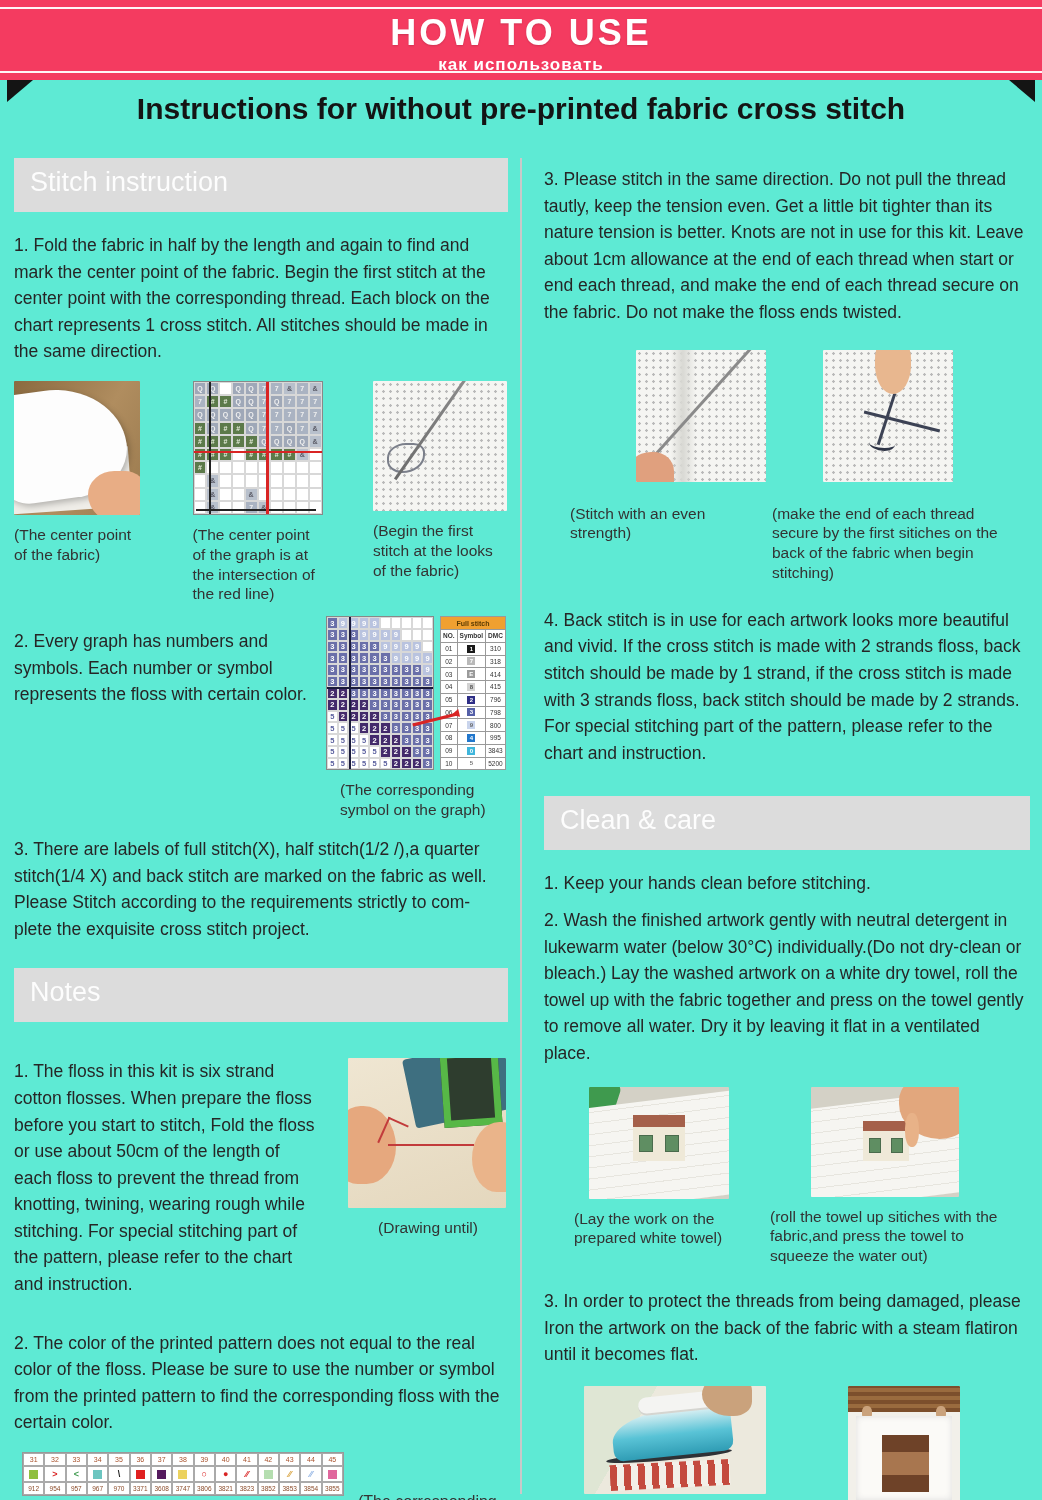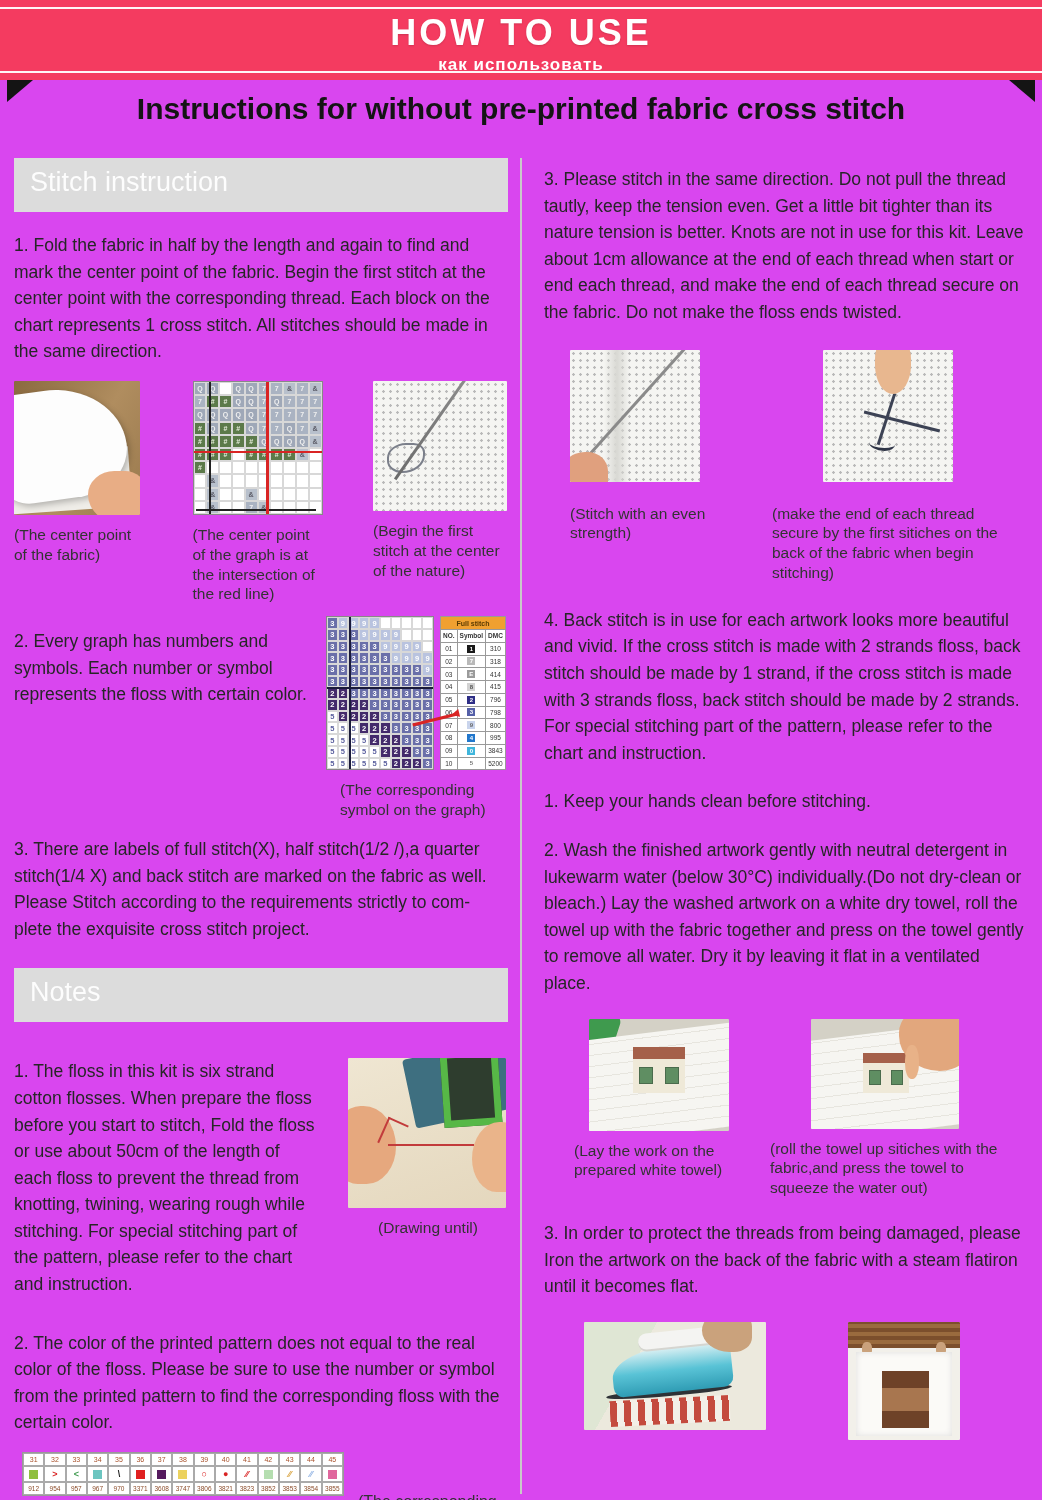--- a/index.html
+++ b/index.html
@@ -1,17 +1,17 @@
 <!DOCTYPE html>
 <html><head>
 <meta charset="utf-8">
 <style>
   html,body{margin:0;padding:0;background:#fff;}
   body{font-family:"Liberation Sans",sans-serif;color:#2a2a2a;}
-  .page{position:relative;width:1042px;height:1500px;overflow:hidden;background:#d946ef;}
+  .page{position:relative;width:1042px;height:1500px;overflow:hidden;background:#5eead4;}
 
   
   .banner{position:absolute;left:0;top:0;right:0;height:80px;background:#f43b60;text-align:center;}
   .banner .line{position:absolute;left:0;right:0;height:2px;background:#fff;opacity:.95;}
   .banner .line.top{top:7px;}
   .banner .line.bottom{bottom:7px;}
   .banner h1{margin:0;padding-top:12px;font-size:36px;letter-spacing:3px;color:#fff;font-weight:bold;text-shadow:0 1px 2px rgba(0,0,0,.15);}
   .banner .sub{margin-top:1px;font-size:17px;font-weight:bold;color:#fff;letter-spacing:1px;}
   .fold{position:absolute;width:0;height:0;border-top:22px solid #141414;}
   .fold.l{left:7px;top:80px;border-right:26px solid transparent;}
@@ -109,21 +109,21 @@
   .flosscol{width:322px;}
   #floss-table{display:grid;grid-template-columns:repeat(15,1fr);border:1px solid #999;background:#fff;}
   #floss-table .fc{border:.5px solid #aaa;text-align:center;box-sizing:border-box;display:flex;align-items:center;justify-content:center;}
   #floss-table .num{height:13px;font-size:7px;color:#a8502a;}
   #floss-table .sym{height:16px;}
   #floss-table .dmc{height:13px;font-size:6.5px;color:#8a4a28;}
   #floss-table .sq{width:9px;height:9px;display:inline-block;}
   #floss-table .gl{font-size:9px;font-weight:bold;line-height:1;}
 
   
-  .col-r .step{margin:22px 0;}
+  .col-r .step{margin:10px 0;}
 </style>
 </head>
 <body>
 
 <div class="page">
 
   <header class="banner">
     <div class="line top"></div>
     <h1>HOW TO USE</h1>
     <div class="sub">как использовать</div>
@@ -258,21 +258,21 @@
               <div class="gc" style="background: rgb(255, 255, 255); color: transparent;"></div>
               <div class="gc" style="background: rgb(255, 255, 255); color: transparent;"></div>
             </div>
           <div class="figcap">(The center point of the graph is at the intersection of the red line)</div>
         </div>
         <div class="fig" style="width:135px">
           <div class="photo aida ph-needle">
             <div class="thr"></div>
             <div class="ndl"></div>
           </div>
-          <div class="figcap">(Begin the first stitch at the center of the nature)</div>
+          <div class="figcap">(Begin the first stitch at the looks of the fabric)</div>
         </div>
       </div>
 
       <div class="step2row">
         <p class="step txt">2. Every graph has numbers and symbols. Each number or symbol represents the floss with certain color.</p>
         <div class="symfig">
           <div class="symwrap">
             <div class="gridfig" id="symbol-graph" style="grid-template-columns: repeat(10, 1fr);">
               <div class="ovl" style="left:21%;top:0;bottom:0;width:2px;background:#1a1a3a;z-index:2"></div>
               <div class="ovl" style="top:46%;left:0;right:0;height:2px;background:#1a1a3a;z-index:2"></div>
@@ -580,41 +580,42 @@
         <div class="figcap" style="width:150px;margin-top:40px;font-size:16px">(The corresponding floss of the No.)</div>
       </div>
 
     </div>
 
     <div class="col-r">
 
       <p class="step" style="margin-top:8px">3. Please stitch in the same direction. Do not pull the thread tautly, keep the tension even. Get a little bit tighter than its nature tension is better. Knots are not in use for this kit. Leave about 1cm allowance at the end of each thread when start or end each thread, and make the end of each thread secure on the fabric. Do not make the floss ends twisted.</p>
 
       <div class="figrow" style="padding:0 26px;margin-top:24px">
-        <div class="fig" style="width:196px;align-items:flex-start">
+        <div class="fig" style="width:196px;align-items:flex-end">
           <div class="photo aida ph-even">
             <div class="shade"></div>
             <div class="ndl"></div>
             <div class="fing"></div>
           </div>
           <div class="figcap" style="margin-top:22px">(Stitch with an even strength)</div>
         </div>
         <div class="fig" style="width:232px;align-items:center">
           <div class="photo aida ph-secure">
             <div class="t1"></div>
             <div class="t2"></div>
             <div class="t3"></div>
             <div class="fing"></div>
           </div>
           <div class="figcap" style="margin-top:22px">(make the end of each thread secure by the first sitiches on the back of the fabric when begin stitching)</div>
         </div>
       </div>
 
       <p class="step" style="margin-top:24px">4. Back stitch is in use for each artwork looks more beautiful and vivid. If the cross stitch is made with 2 strands floss, back stitch should be made by 1 strand, if the cross stitch is made with 3 strands floss, back stitch should be made by 2 strands. For special stitching part of the pattern, please refer to the chart and instruction.</p>
 
+      <div class="section-h" style="margin-top:30px">Clean &amp; care</div>
 
       <p class="step">1. Keep your hands clean before stitching.</p>
       <p class="step">2. Wash the finished artwork gently with neutral detergent in lukewarm water (below 30°C) individually.(Do not dry-clean or bleach.) Lay the washed artwork on a white dry towel, roll the towel up with the fabric together and press on the towel gently to remove all water. Dry it by leaving it flat in a ventilated place.</p>
 
       <div class="figrow" style="padding:0 30px;margin-top:20px">
         <div class="fig" style="width:170px;align-items:center">
           <div class="photo ph-towel" style="width:140px;height:112px">
             <div class="green"></div>
             <div class="tw"></div>
             <div class="art" style="left:44px;top:28px;width:52px;height:46px">

